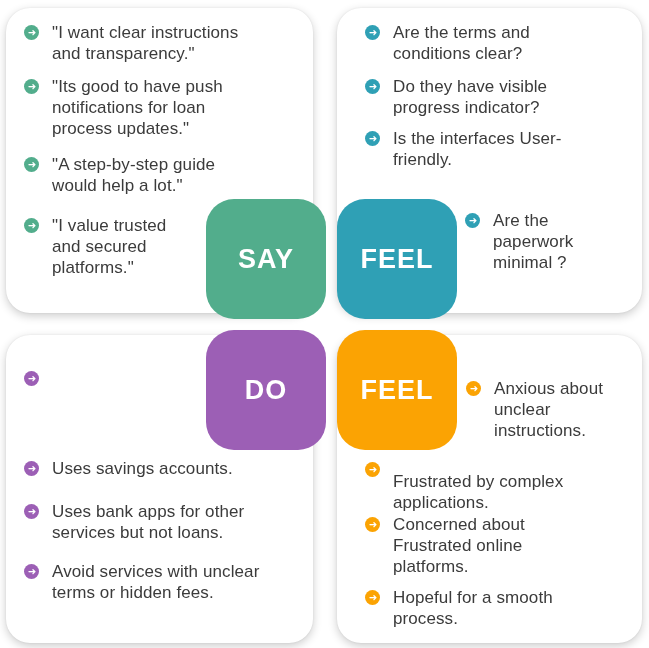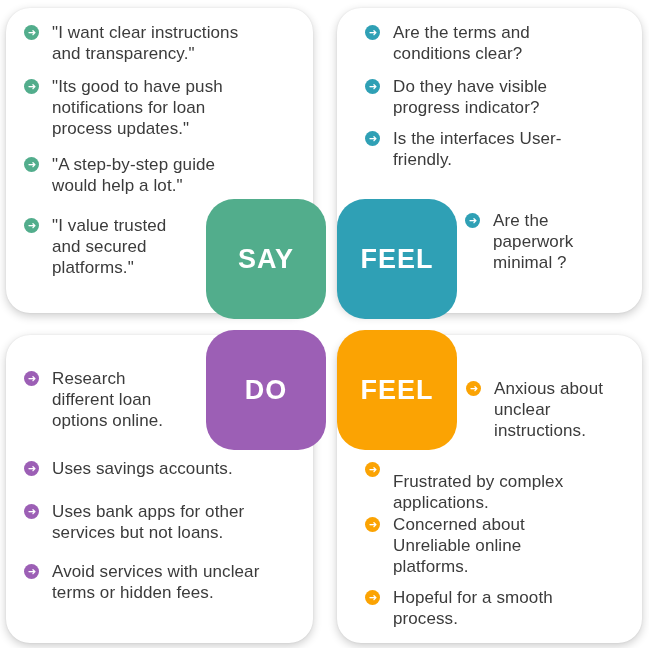--- a/index.html
+++ b/index.html
@@ -125,21 +125,20 @@
         </span>
       <p class="txt">Are the paperwork minimal ?</p>
     </div>
   </section>
 
   <section class="card card-do">
     <div class="q-item do1">
       <span class="dot">
           <span class="ar">➜</span>
         </span>
-      <p class="txt">Research different loan options online.</p>
     </div>
     <div class="q-item do2">
       <span class="dot">
           <span class="ar">➜</span>
         </span>
       <p class="txt">Uses savings accounts.</p>
     </div>
     <div class="q-item do3">
       <span class="dot">
           <span class="ar">➜</span>
@@ -164,21 +163,21 @@
     <div class="q-item feel2">
       <span class="dot">
           <span class="ar">➜</span>
         </span>
       <p class="txt">Frustrated by complex applications.</p>
     </div>
     <div class="q-item feel3">
       <span class="dot">
           <span class="ar">➜</span>
         </span>
-      <p class="txt">Concerned about Unreliable online platforms.</p>
+      <p class="txt">Concerned about Frustrated online platforms.</p>
     </div>
     <div class="q-item feel4">
       <span class="dot">
           <span class="ar">➜</span>
         </span>
       <p class="txt">Hopeful for a smooth process.</p>
     </div>
   </section>
 
   <div class="tile tile-say">

